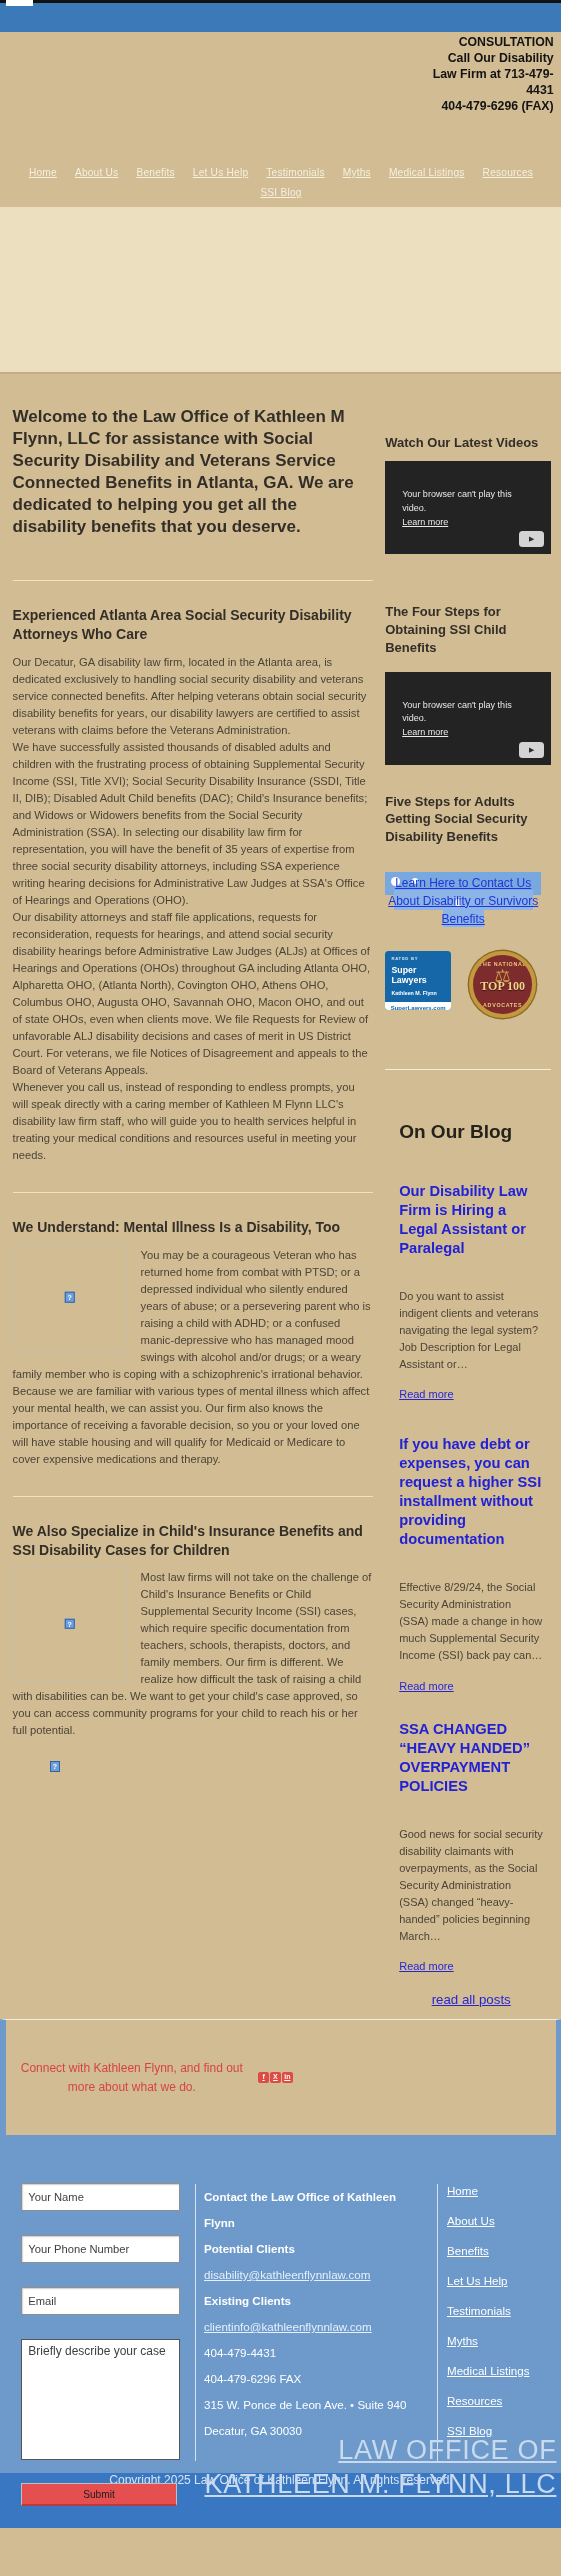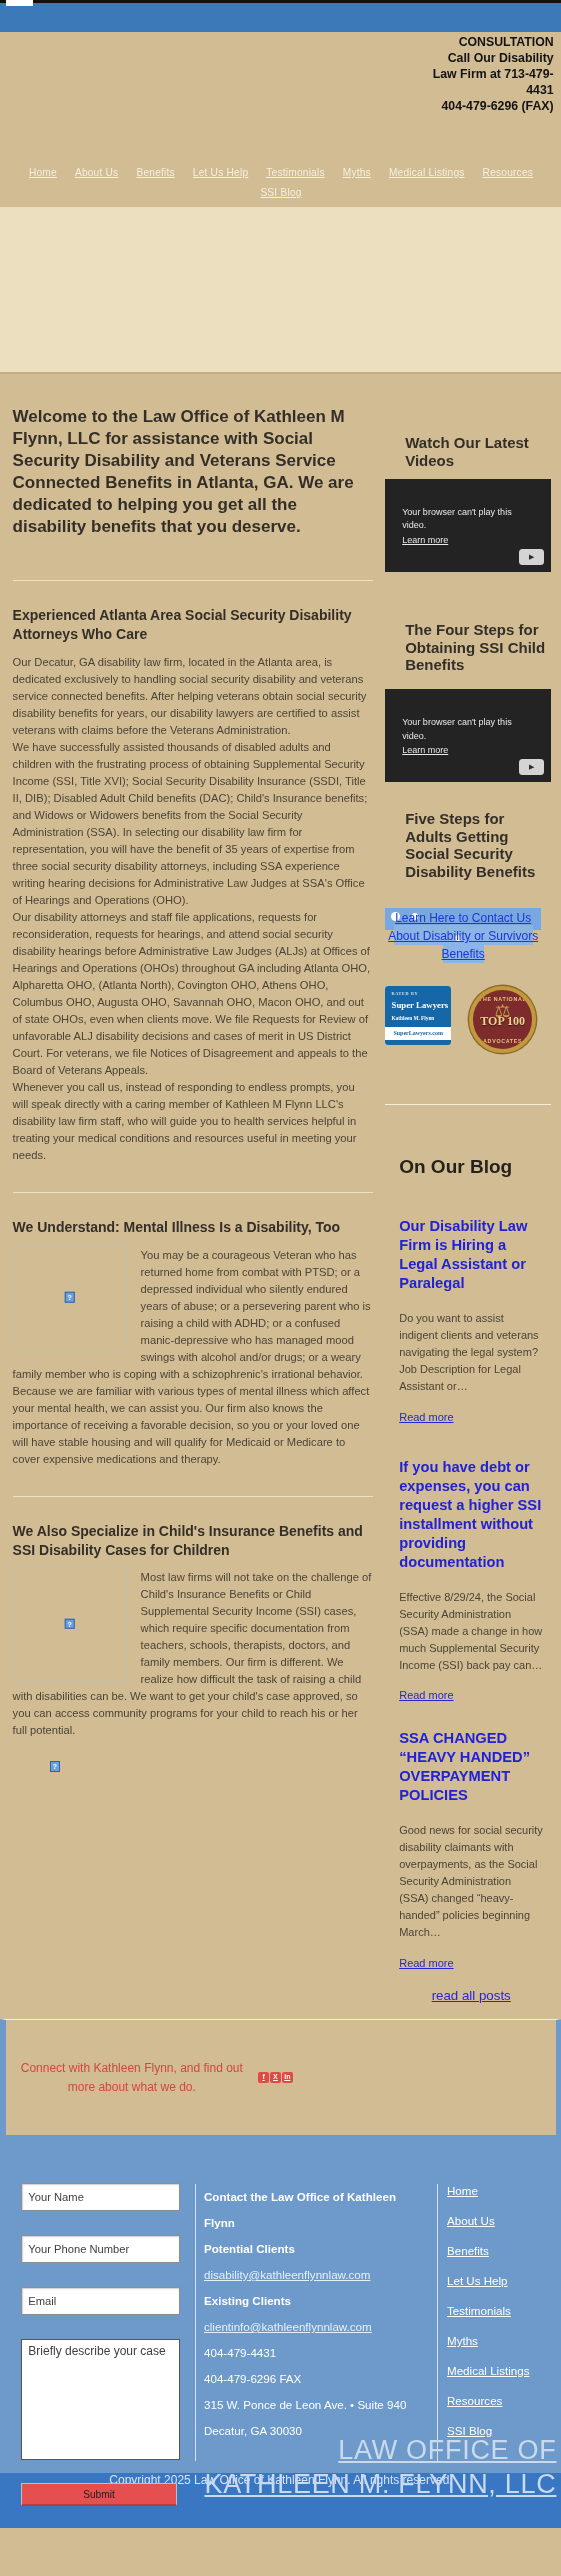--- a/index.html
+++ b/index.html
@@ -37,59 +37,59 @@
   .rule-3 { margin-top:28px; }
 
   .img-ph { float:left; width:114px; height:107px; border:0.7px solid #c6bda6; margin:7px 14px 5.6px 0; position:relative; }
   .img-ph.tall { height:114px; }
   .broken-icon { display:inline-block; width:10.5px; height:10.5px; background:#6d9fdd; border:0.7px solid #33629f; color:#fff; font-size:7px; font-weight:bold; text-align:center; line-height:9.8px; }
   .img-ph .broken-icon { position:absolute; top:50%; left:50%; transform:translate(-50%,-50%); }
   .clear { clear:both; }
   .lone-img { margin:19.7px 0 0 37px; }
 
   
-  .video-heading { font-size:15px; font-weight:bold; color:#332f28; line-height:17.6px;margin-left:20px; }
+  .video-heading { font-size:13px; font-weight:bold; color:#332f28; line-height:17.6px; }
   .vh-1 { margin-top:28px; }
   .vh-2 { margin-top:49px; }
   .vh-3 { margin-top:28px; }
   .video-box { position:relative; width:166px; height:93px; background:#232323; margin-top:9.8px; padding:27px 0 0 17px; }
   .video-box .vb-msg { color:#e9e9e9; font-size:9px; line-height:13.3px; width:126px; }
   .video-box .vb-learn { color:#e9e9e9; font-size:9px; text-decoration:underline; }
   .play-btn { position:absolute; right:7px; bottom:7px; width:25px; height:16px; background:#d4d4d4; border-radius:3.5px; text-align:center; line-height:15.5px; color:#2d2d2d; font-size:7px; }
   .vb2 { margin-top:15.5px; }
 
   .cta-box { position:relative; display:block; width:156px; height:56px; margin-top:27px; text-decoration:none; }
   .cta-r1 { position:absolute; top:0; left:0; width:156px; height:22.5px; background:#79a8e0; }
   .cta-r2 { position:absolute; top:17.6px; left:8.4px; width:139px; height:19.7px; background:#8cb4e6; }
   .cta-r3 { position:absolute; top:34px; left:58px; width:41px; height:21px; background:#8cb4e6; }
   .cta-dot1 { position:absolute; top:4.2px; left:5.6px; width:9px; height:9px; background:#fff; border-radius:50%; }
   .cta-dot2 { position:absolute; top:5.6px; left:27px; width:6.3px; height:6.3px; background:#fff; border-radius:50%; }
   .cta-dot3 { position:absolute; top:27px; left:70px; width:6.3px; height:6.3px; background:#fff; border-radius:50%; }
   .cta-text { position:absolute; top:1.4px; left:0; width:156px; text-align:center; font-size:12px; line-height:18px; color:#1f35d8; text-decoration:underline; font-weight:500; }
 
   .badges { display:flex; gap:18px; margin-top:22.5px; align-items:flex-start; }
-  .sl-badge { width:66px; height:59px; background:#1567a8; border-radius:3.5px; overflow:hidden; text-align:left;font-family:Liberation Serif, serif; }
+  .sl-badge { width:66px; height:59px; background:#1567a8; border-radius:3.5px; overflow:hidden; text-align:left; }
   .sl-rated { color:#cfe3f2; font-size:4.2px; font-weight:bold; letter-spacing:0.7px; margin:4.9px 0 0 6.3px; }
   .sl-name { color:#fff; font-size:8.8px; font-weight:bold; margin:4.2px 0 0 6.3px; }
   .sl-person { color:#fff; font-size:5.3px; font-weight:bold; margin:4.9px 0 0 6.3px; }
   .sl-site { background:#fff; color:#1567a8; font-size:6px; font-weight:bold; text-align:center; line-height:13.3px; height:13.3px; margin-top:5.6px; }
   .t100-badge { position:relative; width:67px; height:67px; border-radius:50%; background:#7d2b2c; border:4.2px solid #c3993f; box-shadow:0 0 0 1.4px #8a6a23; text-align:center; overflow:hidden; }
   .t100-top { color:#e7c87a; font-size:5.3px; font-weight:bold; letter-spacing:0.7px; margin-top:5.6px; }
   .t100-scales { color:#caa34c; font-size:18px; line-height:18px; }
   .t100-mid { position:absolute; top:24px; left:0; width:100%; color:#f0d48a; font-size:12px; font-weight:bold; font-family:"Liberation Serif", serif; text-shadow:0 0.7px 0.7px #3c1415; }
   .t100-bottom { position:absolute; bottom:5.6px; left:0; width:100%; color:#e7c87a; font-size:5.3px; font-weight:bold; letter-spacing:0.7px; }
   .rule-right { margin-top:51px; border-top:0.7px solid #f4edd9; }
 
   .blog { margin-left:14px; width:144px; }
   .blog-heading { font-size:19px; font-weight:bold; color:#25221c; margin-top:51px; }
   .post-title { display:block; font-size:14.7px; line-height:19px; font-weight:bold; color:#2121d6; text-decoration:none; }
   .pt-1 { margin-top:39px; }
   .pt-2 { margin-top:35px; }
   .pt-3 { margin-top:28px; }
-  .post-excerpt { font-size:11px; line-height:17px; color:#4b4437; margin-top:17px; }
+  .post-excerpt { font-size:11px; line-height:17px; color:#4b4437; margin-top:30px; }
   .read-more { display:inline-block; margin-top:15.5px; font-size:11px; color:#2626d8; text-decoration:underline; }
   .read-all { display:block; margin-top:19.7px; text-align:center; font-size:13.3px; color:#2626d8; text-decoration:underline; }
 
   
   .connect { height:116px; background:#d2bc93; border-left:6.3px solid #6d9aca; border-right:6.3px solid #6d9aca; border-top:0.7px solid #f5eedd; display:flex; align-items:center; }
   .connect-text { width:232px; margin-left:9.8px; text-align:center; color:#d64541; font-size:12px; line-height:19px; }
   .social { display:flex; gap:1.4px; margin-left:10.5px; }
   .social .s-icon { width:10.5px; height:10.5px; background:#e04a45; border-radius:2.1px; color:#fff; font-size:7px; font-weight:bold; text-align:center; line-height:10.5px; }
 
   

